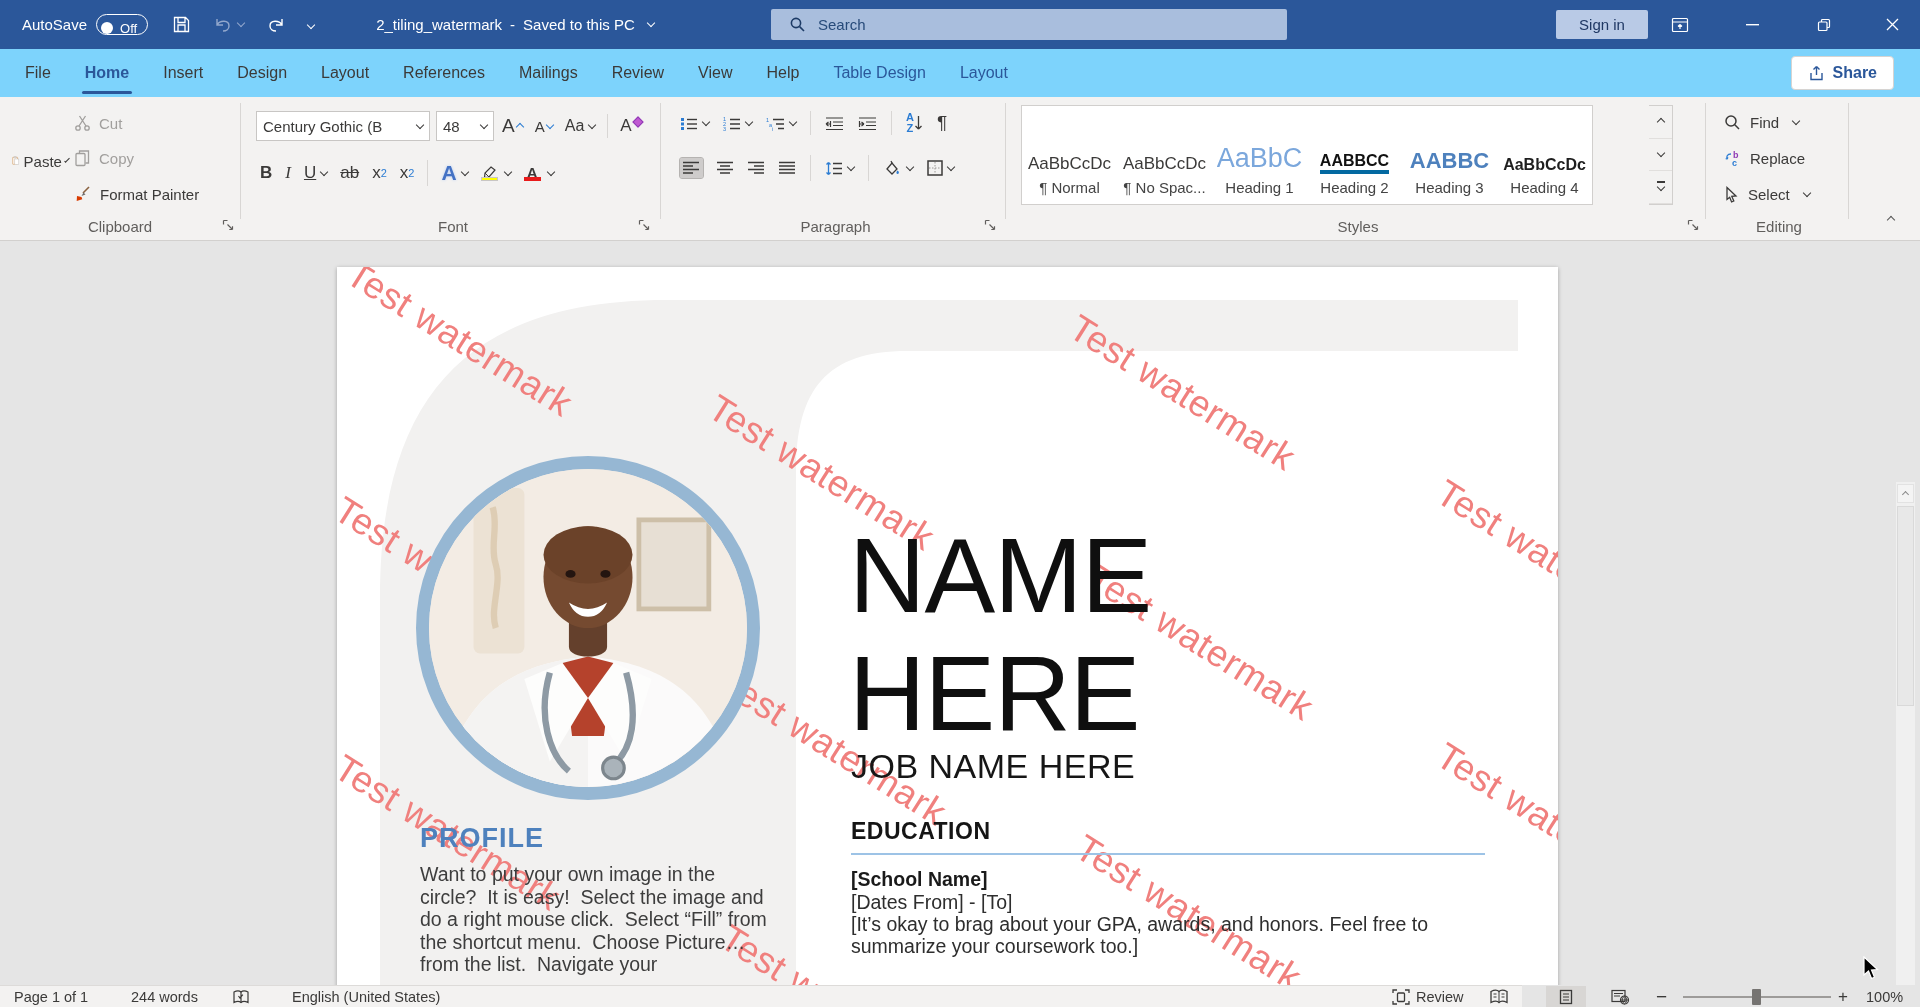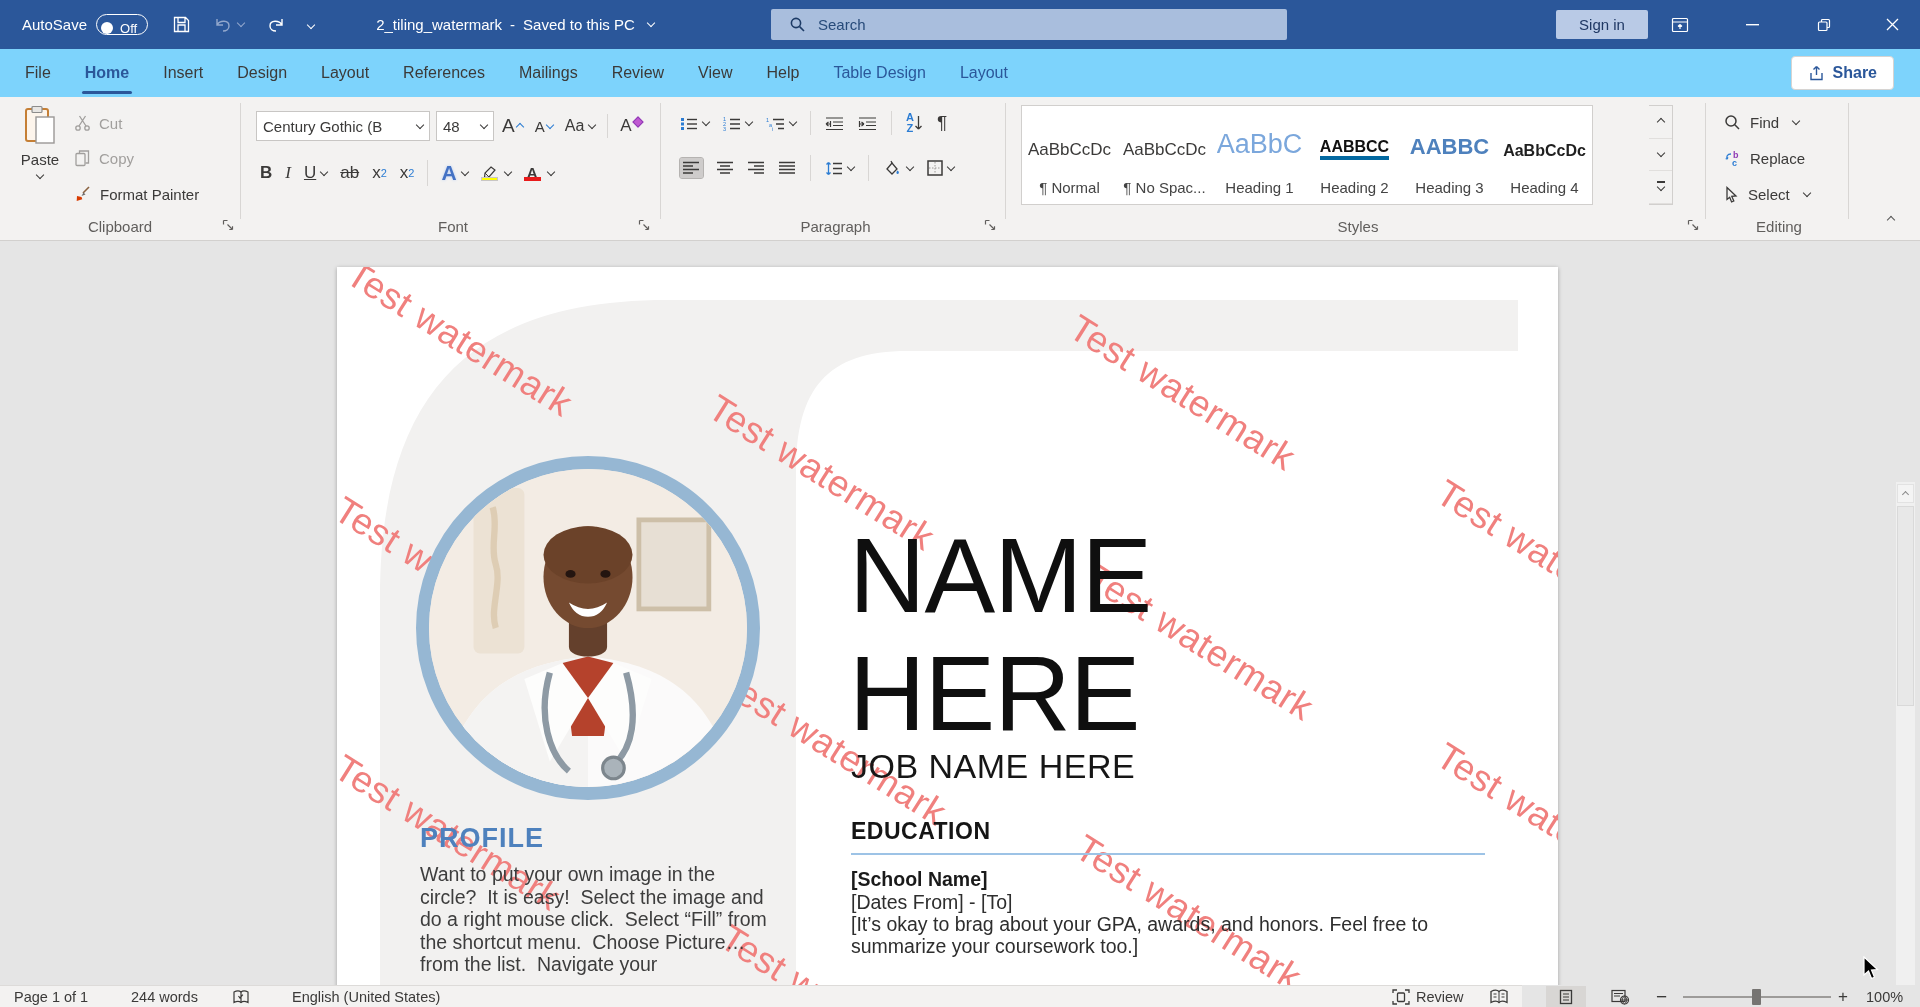--- a/index.html
+++ b/index.html
@@ -30,21 +30,21 @@
   #share-btn{position:absolute;right:26px;top:7px;height:34px;padding:0 16px;background:#fff;border:1px solid #d6d4d2;border-radius:4px;color:#2b579a;font-size:16px;font-weight:700;display:flex;align-items:center;gap:8px}
   
   #ribbon{position:absolute;left:0;top:97px;width:1920px;height:144px;background:#f3f2f1;border-bottom:1px solid #d2d0ce;color:#3b3a39;font-size:15px}
   .gsep{position:absolute;top:6px;height:116px;width:1px;background:#d8d6d4}
   .grouplabel{position:absolute;bottom:6px;font-size:15px;color:#605e5c;width:100%;text-align:center}
   .launcher{position:absolute;bottom:7px;width:15px;height:15px}
   .rbtn{display:inline-flex;align-items:center;justify-content:center;cursor:default}
   .disabled{color:#a19f9d}
   
   #g-clipboard{position:absolute;left:0;top:0;width:240px;height:144px}
-  #paste-btn{position:absolute;left:12px;top:8px;width:56px;height:112px;display:flex;flex-direction:column;align-items:center;justify-content:flex-start;gap:4px}
+  #paste-btn{position:absolute;left:12px;top:8px;width:56px;height:112px;display:flex;flex-direction:row;align-items:center;justify-content:flex-start;gap:4px}
   #paste-btn .lbl{font-size:15px}
   .cc-row{position:absolute;left:74px;display:flex;align-items:center;gap:8px;height:28px}
   
   #g-font{position:absolute;left:246px;top:0;width:414px;height:144px}
   .combo{display:inline-flex;align-items:center;justify-content:space-between;background:#fff;border:1px solid #c8c6c4;height:30px;padding:0 6px;font-size:15px}
   #fontname{position:absolute;left:10px;top:14px;width:174px}
   #fontsize{position:absolute;left:190px;top:14px;width:58px}
   .f-row1{position:absolute;left:256px;top:14px;height:30px;display:flex;align-items:center;gap:12px}
   .f-row2{position:absolute;left:14px;top:58px;height:36px;display:flex;align-items:center;gap:13px;font-size:17px}
   .uline{text-decoration:underline}
@@ -62,21 +62,21 @@
   .pilcrow{font-size:19px}
   
   #g-styles{position:absolute;left:1011px;top:0;width:694px;height:144px}
   #styles-gallery{position:absolute;left:10px;top:8px;width:572px;height:100px;background:#fff;border:1px solid #d1cfcd;display:flex;overflow:hidden}
   .style-item{width:104px;height:100%;display:flex;flex-direction:column;align-items:center;justify-content:flex-end;padding-bottom:8px}
   .sample{height:48px;display:flex;align-items:flex-end;justify-content:center;white-space:nowrap;overflow:hidden;max-width:100px;font-size:17px;color:#3b3a39}
   .sample.h1{font-size:27px;color:#7ba7dc;font-weight:400}
   .sample.h2{font-size:16px;font-weight:700;color:#111;border-bottom:4px solid #0369a1}
   .sample.h3{font-size:22px;font-weight:700;color:#4e81bd}
   .sample.h4{font-size:16px;font-weight:700;color:#1f1f1f}
-  .style-label{font-size:15px;color:#444;margin-top:19px}
+  .style-label{font-size:15px;color:#444;margin-top:5px}
   #styles-rail{position:absolute;left:638px;top:8px;width:24px;height:100px;border:1px solid #d1cfcd;border-left:none;background:#f3f2f1;display:flex;flex-direction:column}
   #styles-rail .rbtn{flex:1;border-bottom:1px solid #e1dfdd;font-size:10px}
   .more-ico{display:flex;flex-direction:column;align-items:center;gap:1px}
   .more-ico .bar{width:8px;height:1.5px;background:currentColor}
   
   #g-editing{position:absolute;left:1710px;top:0;width:138px;height:144px}
   .e-row{position:absolute;left:14px;display:flex;align-items:center;gap:9px;height:26px;font-size:15px}
   #collapse-ribbon{position:absolute;left:1878px;top:112px;width:26px;height:22px;display:flex;align-items:center;justify-content:center;color:#555}
   
   #canvas{position:absolute;left:0;top:241px;width:1920px;height:744px;background:#e5e5e5;overflow:hidden}

